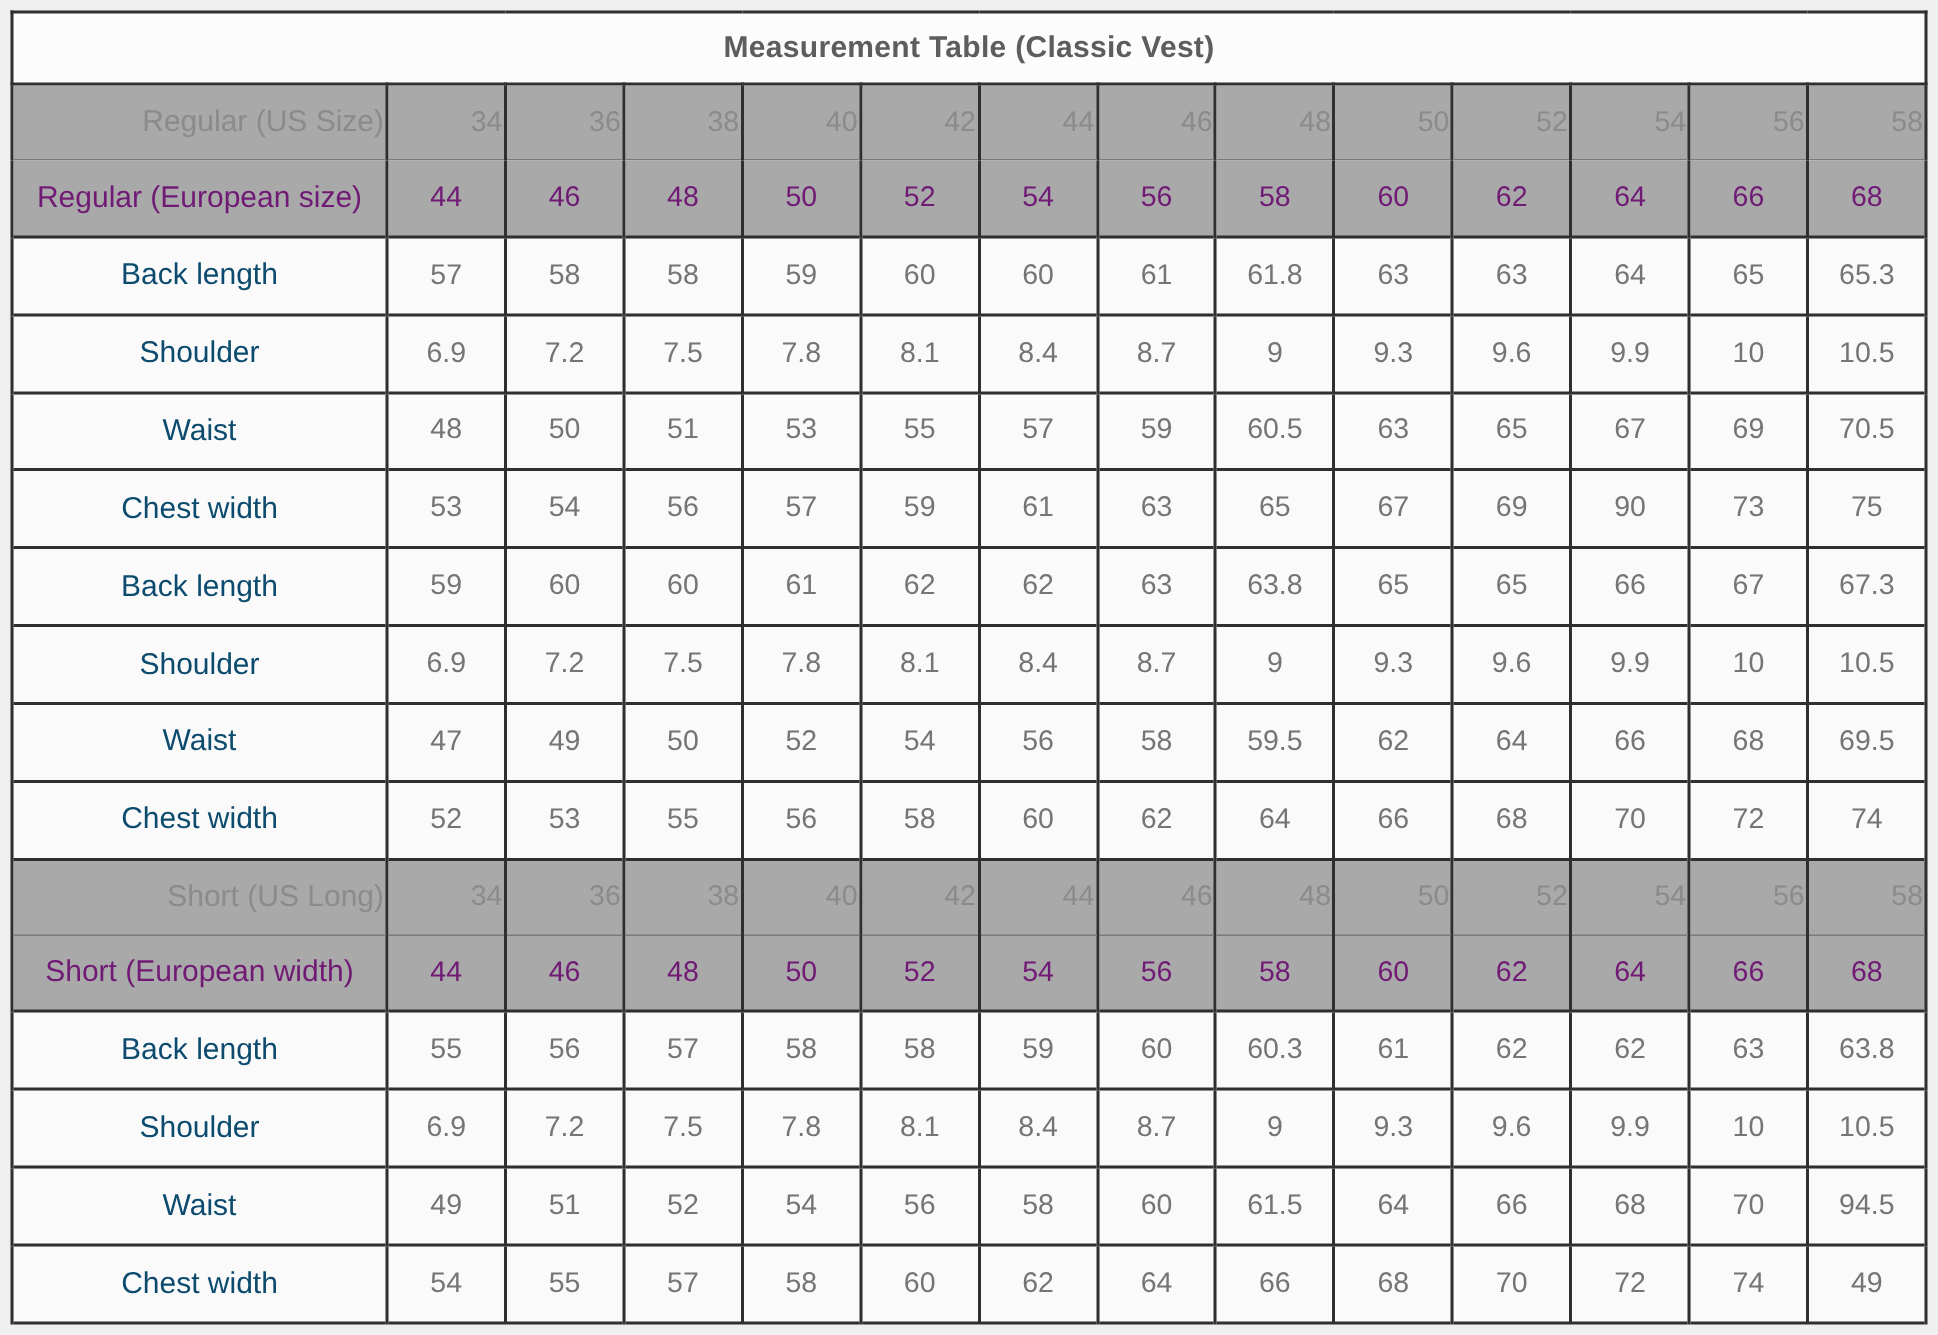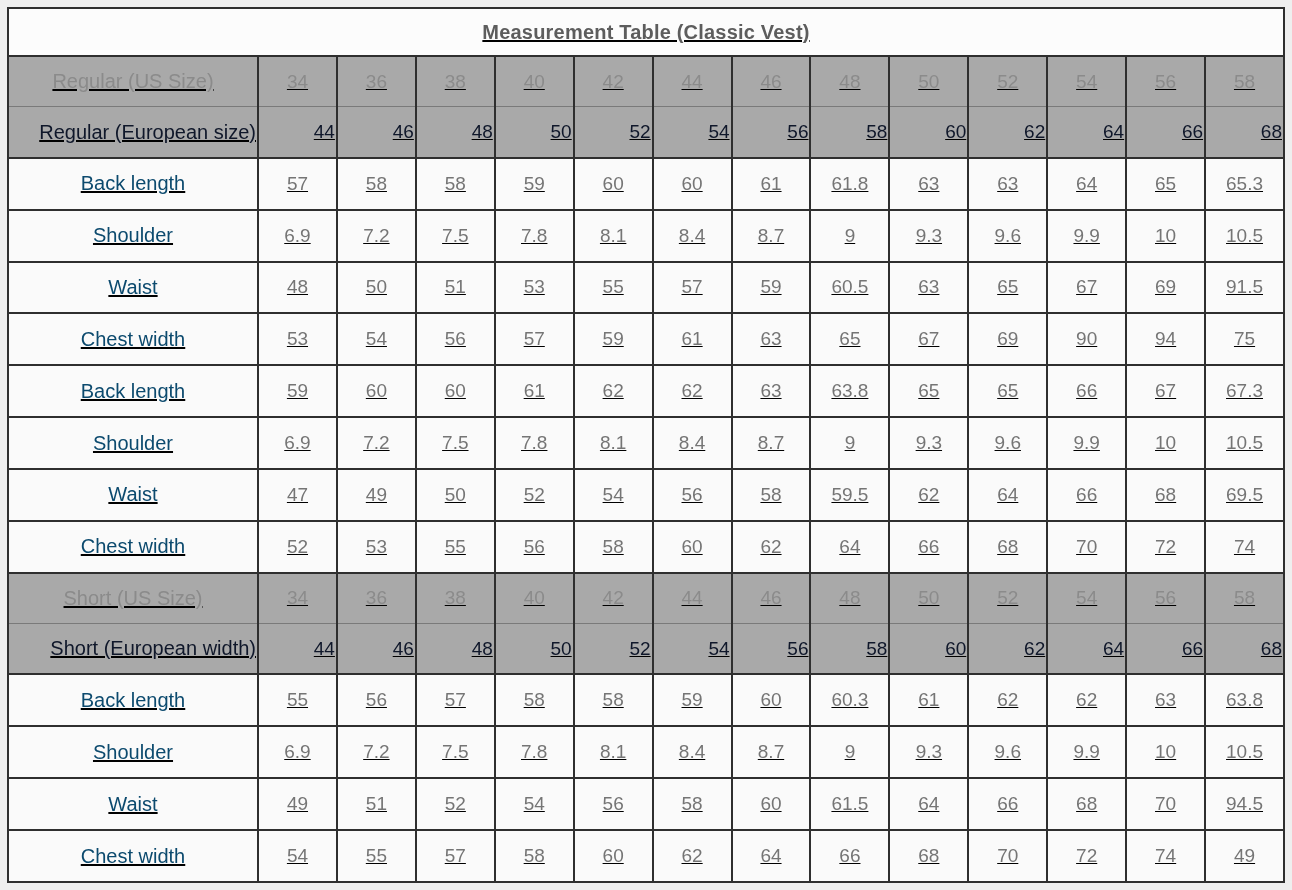--- a/index.html
+++ b/index.html
@@ -14,21 +14,20 @@
     box-sizing: border-box;
     padding: 7px;
     background: #efefef;
   }
   table.mtable {
     width: 100%;
     height: 876px;
     border-collapse: collapse;
     table-layout: fixed;
     border: 2px solid #2f2f2f;
-    text-decoration: underline;
   }
   col.label-col { width: 250px; }
   th.table-title {
     background: #fcfcfc;
     color: #5d5d5d;
     font-size: 20px;
     font-weight: 700;
     text-align: center;
     height: 44px;
     border: 2px solid #2f2f2f;
@@ -41,26 +40,26 @@
     border-left: 2px solid #2f2f2f;
     border-right: 2px solid #2f2f2f;
     border-top: 2px solid #2f2f2f;
     overflow: hidden;
     white-space: nowrap;
   }
   td.label-cell { font-size: 20px; }
   tr.row-size td {
     background: #a9a9a9;
     color: #8b8b8b;
+    text-align: right;
   }
   tr.row-size-paired td {
     background: #a9a9a9;
-    color: #0f172a;
+    color: #701a75;
     border-top: 1px solid #7a7a7a;
-    text-align: right;
   }
   tr.row-measure td {
     background: #fafafa;
     color: #757575;
   }
   tr.row-measure td.label-cell { color: #0c4a6e; }
 </style>
 </head>
 <body>
 
@@ -159,36 +158,36 @@
           <td>51</td>
           <td>53</td>
           <td>55</td>
           <td>57</td>
           <td>59</td>
           <td>60.5</td>
           <td>63</td>
           <td>65</td>
           <td>67</td>
           <td>69</td>
-          <td>91.5</td>
+          <td>70.5</td>
         </tr>
         <tr class="row-measure">
           <td class="label-cell">Chest width</td>
           <td>53</td>
           <td>54</td>
           <td>56</td>
           <td>57</td>
           <td>59</td>
           <td>61</td>
           <td>63</td>
           <td>65</td>
           <td>67</td>
           <td>69</td>
           <td>90</td>
-          <td>94</td>
+          <td>73</td>
           <td>75</td>
         </tr>
         <tr class="row-measure">
           <td class="label-cell">Back length</td>
           <td>59</td>
           <td>60</td>
           <td>60</td>
           <td>61</td>
           <td>62</td>
           <td>62</td>
@@ -242,21 +241,21 @@
           <td>60</td>
           <td>62</td>
           <td>64</td>
           <td>66</td>
           <td>68</td>
           <td>70</td>
           <td>72</td>
           <td>74</td>
         </tr>
         <tr class="row-size">
-          <td class="label-cell">Short (US Size)</td>
+          <td class="label-cell">Short (US Long)</td>
           <td>34</td>
           <td>36</td>
           <td>38</td>
           <td>40</td>
           <td>42</td>
           <td>44</td>
           <td>46</td>
           <td>48</td>
           <td>50</td>
           <td>52</td>

